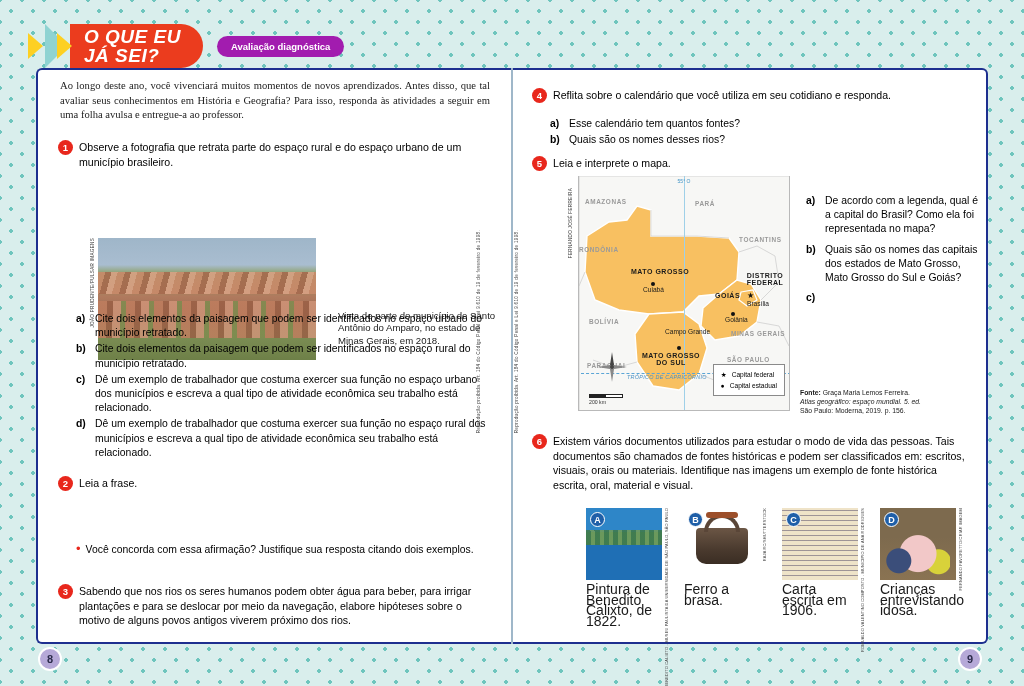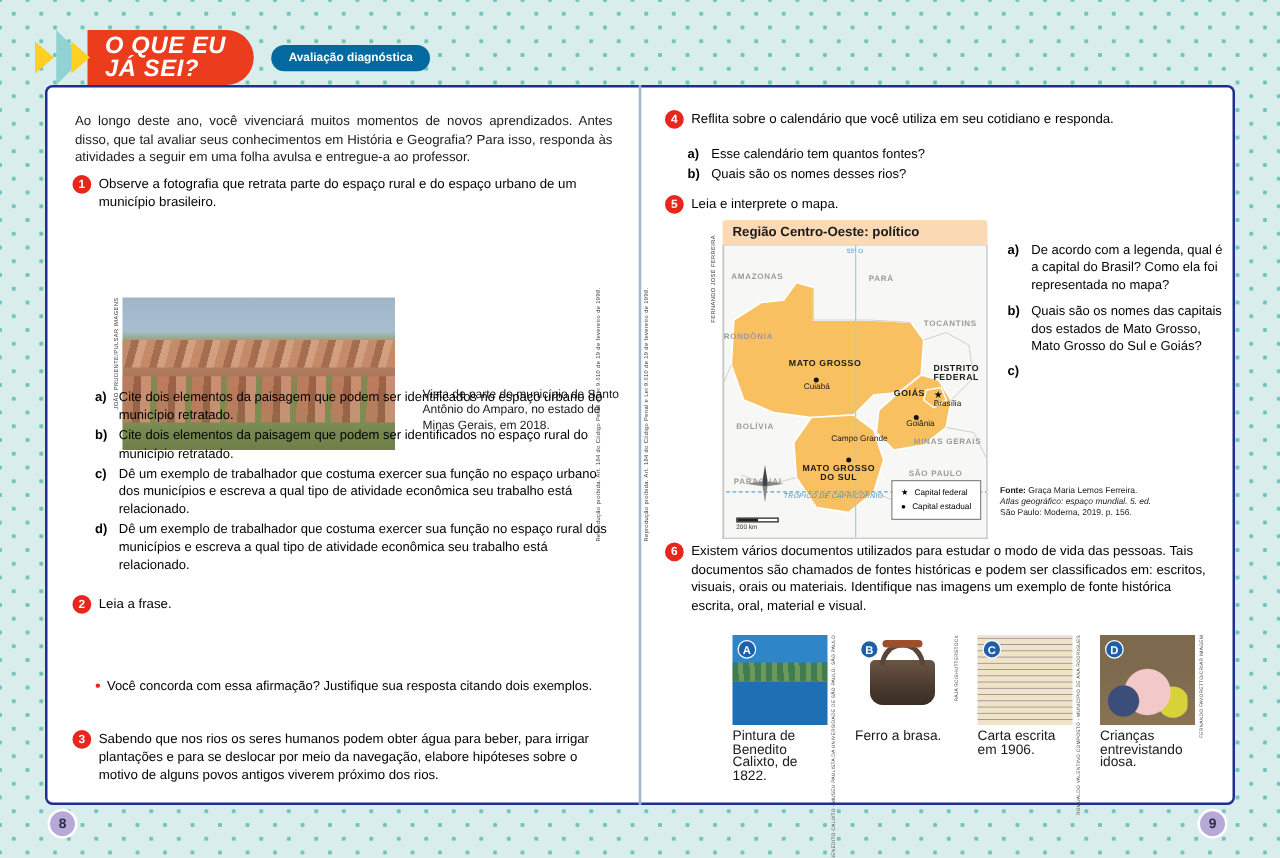--- a/index.html
+++ b/index.html
@@ -51,21 +51,21 @@
     font-size: 19px;
     line-height: 19px;
     letter-spacing: 0.5px;
     padding: 4px 22px 4px 14px;
     border-radius: 0 22px 22px 0;
     height: 44px;
     display: flex; flex-direction: column; justify-content: center;
     text-transform: uppercase;
   }
   #banner-badge {
-    background: #0369a1; color: #fff;
+    background: #a21caf; color: #fff;
     font-size: 9.5px; font-weight: bold;
     padding: 5px 14px; border-radius: 12px;
     margin-left: 14px;
   }
 
   
   .page {
     position: absolute;
     background: #ffffff;
     border: 2px solid #1d2f8f;
@@ -240,21 +240,21 @@
     width: 76px; height: 72px; position: relative; overflow: hidden;
   }
   .card-letter {
     position: absolute; left: 4px; top: 4px;
     width: 15px; height: 15px; border-radius: 50%;
     background: #1f5fa8; color: #fff; font-size: 9px; font-weight: bold;
     display: flex; align-items: center; justify-content: center;
     border: 1.2px solid #fff; z-index: 3;
   }
   .card-caption {
-    font-size: 11px; line-height: 10.6px; color: #1a1a1a; margin-top: 4px;
+    font-size: 14px; line-height: 10.6px; color: #1a1a1a; margin-top: 4px;
   }
   .card-credit {
     position: absolute; left: 78px; top: 0; height: 72px;
   }
   .vcredit-sm {
     writing-mode: vertical-rl; transform: rotate(180deg);
     font-size: 3.9px; color: #444; white-space: nowrap; letter-spacing: .2px;
   }
   
   #art-a { background: linear-gradient(180deg,#2e86c8 0 34%,#4f8f5e 34% 52%,
@@ -302,21 +302,21 @@
   <div id="banner-title">
     <span>O QUE EU</span>
     <span>JÁ SEI?</span>
   </div>
   <div id="banner-badge">Avaliação diagnóstica</div>
 </div>
 
 <div class="page" id="page-left">
   <div class="page-inner">
 
-    <div style="position:absolute;left:22px;top:20px;width:430px;" class="body-text">Ao longo deste ano, você vivenciará muitos momentos de novos aprendizados. Antes disso, que tal avaliar seus conhecimentos em História e Geografia? Para isso, responda às atividades a seguir em uma folha avulsa e entregue-a ao professor.</div>
+    <div style="position:absolute;left:22px;top:9px;width:430px;font-family:Liberation Serif, serif;" class="body-text">Ao longo deste ano, você vivenciará muitos momentos de novos aprendizados. Antes disso, que tal avaliar seus conhecimentos em História e Geografia? Para isso, responda às atividades a seguir em uma folha avulsa e entregue-a ao professor.</div>
 
     <div style="position:absolute;left:20px;top:70px;width:432px;" class="question">
       <span class="qnum">1</span>
       <span class="qtext">Observe a fotografia que retrata parte do espaço rural e do espaço urbano de um município brasileiro.</span>
     </div>
 
     <div id="photo-credit">
       <span class="vcredit">JOÃO PRUDENTE/PULSAR IMAGENS</span>
     </div>
     <div id="photo-block">
@@ -401,21 +401,20 @@
   </div>
 </div>
 
 <div id="spine"></div>
 
 <div id="map-credit">
   <span class="vcredit">FERNANDO JOSÉ FERREIRA</span>
 </div>
 
 <div id="map-block">
-  <div id="map-title">Região Centro-Oeste: político</div>
   <div id="map-canvas">
 
     <svg width="212" height="235" viewBox="0 0 212 235" style="position:absolute;left:0;top:0;">
       <rect x="0" y="0" width="212" height="235" fill="#f7f7f5"></rect>
 
       <path d="M8,60 L30,46 L48,44 L58,30 L72,34 L72,60 L118,60 L150,62 L160,76 L158,104
                L140,118 L120,120 L104,136 L70,138 L40,134 L16,124 L6,96 Z" fill="#f8c061" stroke="#ffffff" stroke-width="1.4"></path>
 
       <path d="M70,138 L104,136 L120,148 L128,172 L120,198 L100,214 L74,210 L58,186
                L56,158 Z" fill="#f8c061" stroke="#ffffff" stroke-width="1.4"></path>

